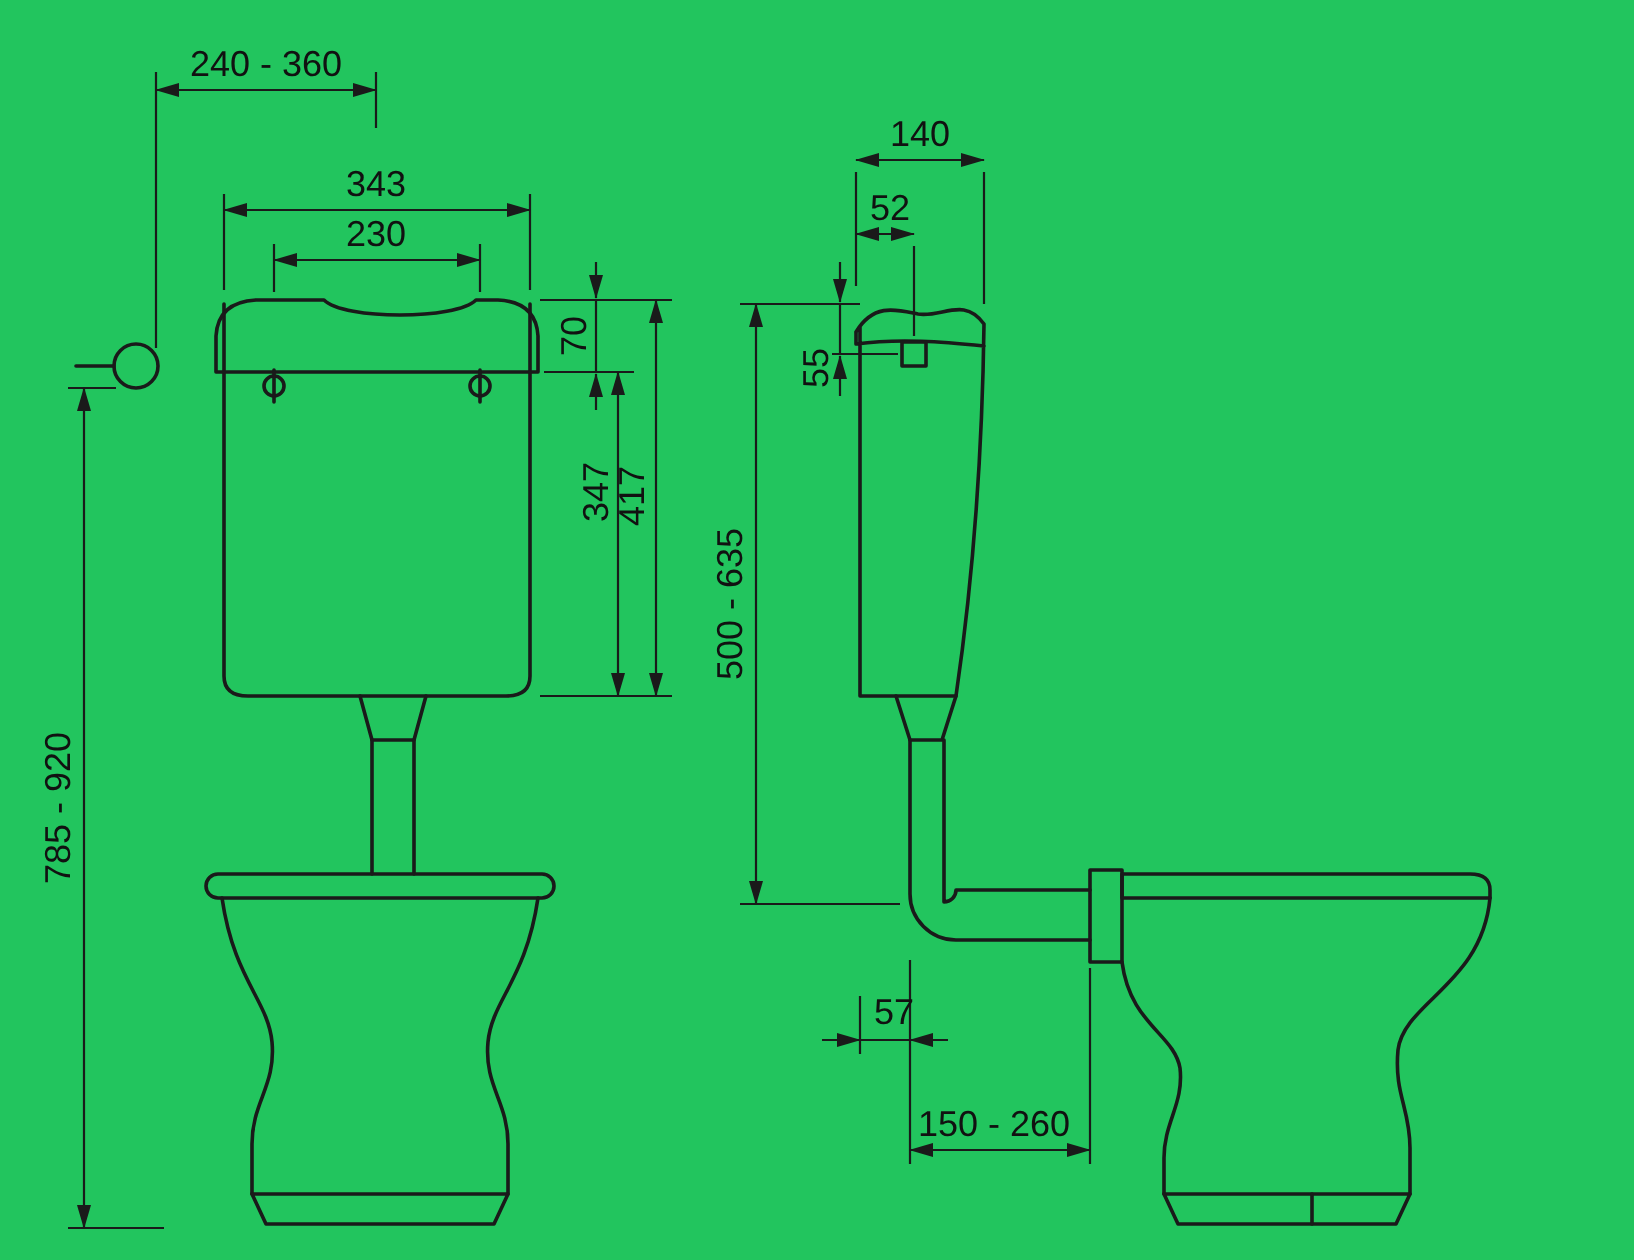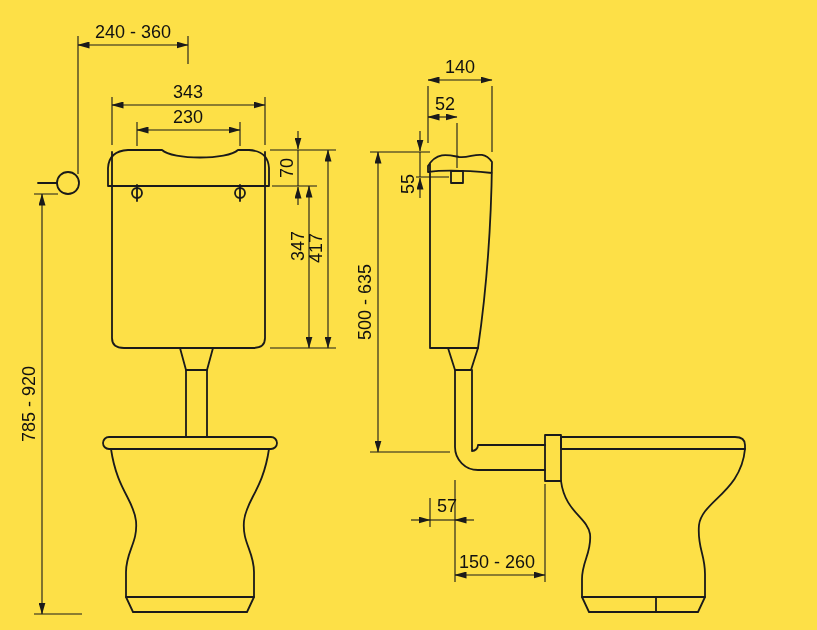--- a/index.html
+++ b/index.html
@@ -5,21 +5,21 @@
   html, body {
     margin: 0;
     padding: 0;
     background: #ffffff;
     font-family: "Liberation Sans", sans-serif;
   }
   .canvas {
     position: relative;
     width: 817px;
     height: 630px;
-    background: #fde047;
+    background: #22c55e;
     overflow: hidden;
   }
   svg { display: block; }
   .obj  { stroke: #1a1a1a; stroke-width: 1.8; fill: none; stroke-linecap: round; stroke-linejoin: round; }
   .dim  { stroke: #1a1a1a; stroke-width: 1.1; fill: none; }
   .ext  { stroke: #1a1a1a; stroke-width: 1.1; fill: none; }
   .lbl  { font-family: "Liberation Sans", sans-serif; font-size: 18px; fill: #111111; }
 </style>
 </head>
 <body>

